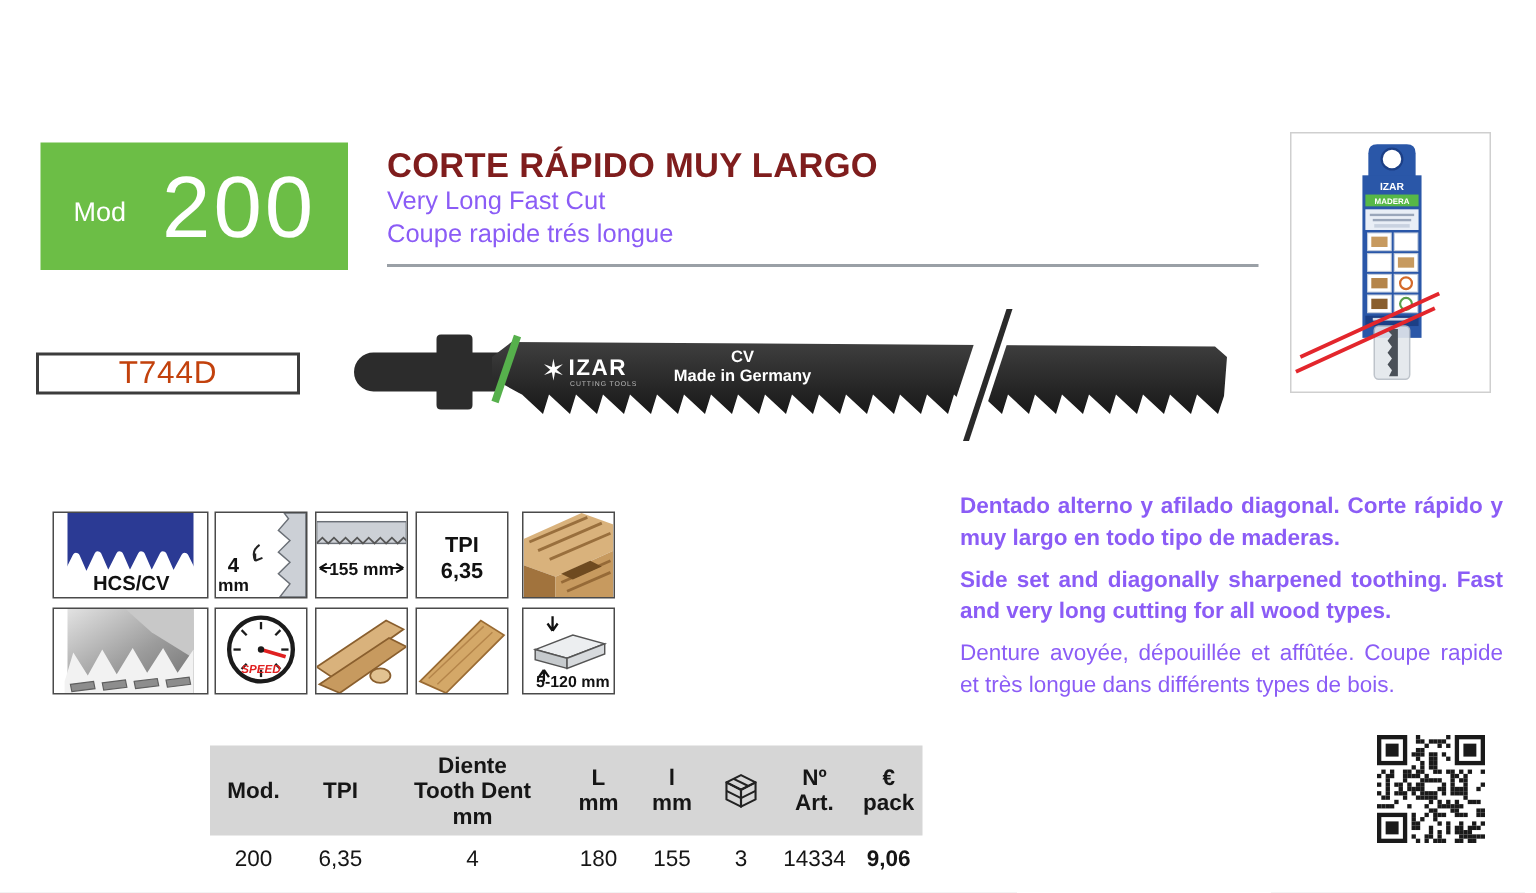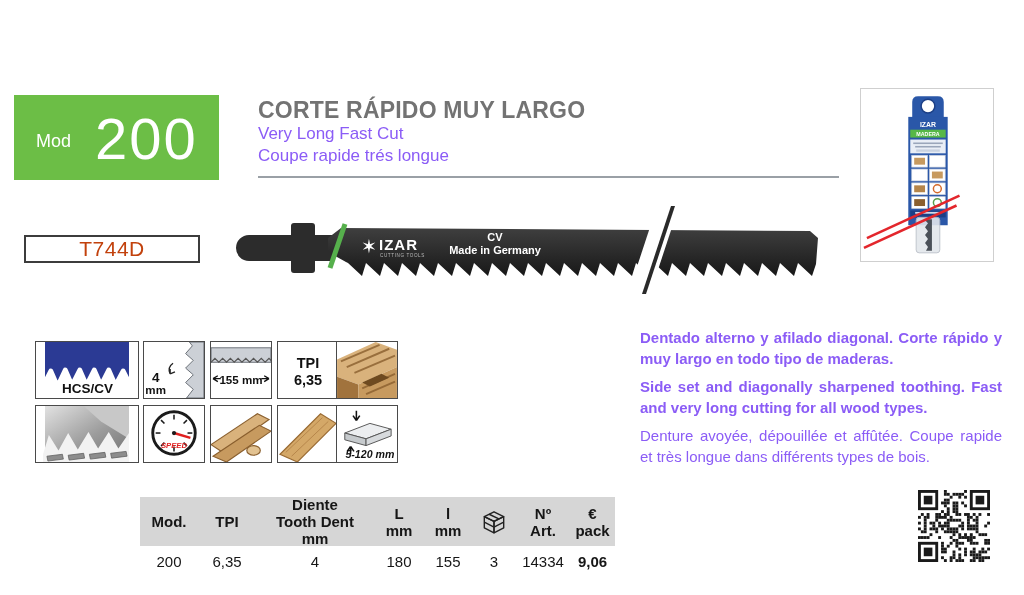--- a/index.html
+++ b/index.html
@@ -4,56 +4,56 @@
 <style>
   html,body{margin:0;padding:0;background:#e9e9e9;}
   *{box-sizing:border-box;}
   .page{
     position:relative;width:1024px;height:595px;background:#ffffff;
     font-family:"Liberation Sans",sans-serif;color:#1d1d1d;overflow:hidden;
     margin:0 auto;
   }
   
   .mod-box{
-    position:absolute;left:14px;top:95px;width:205px;height:85px;
+    position:absolute;left:27px;top:95px;width:205px;height:85px;
     background:#6cbe46;display:flex;align-items:center;color:#fff;
   }
   .mod-box .mod-label{font-size:18px;margin-left:22px;margin-top:8px;}
   .mod-box .mod-number{font-size:58px;font-weight:400;letter-spacing:2px;margin-left:24px;margin-top:2px;}
   .title-block{position:absolute;left:258px;top:97px;width:582px;}
-  .title-main{font-size:23px;font-weight:700;color:#737373;line-height:26px;letter-spacing:.2px;}
+  .title-main{font-size:23px;font-weight:700;color:#7f1d1d;line-height:26px;letter-spacing:.2px;}
   .title-sub{font-size:17px;color:#8b5cf6;line-height:22px;}
   .title-rule{margin-top:9px;border-bottom:2px solid #9aa0a6;width:581px;}
   
   .code-box{
     position:absolute;left:24px;top:235px;width:176px;height:28px;
     border:2px solid #3c3c3c;background:#fff;display:flex;align-items:center;justify-content:center;
     font-size:21px;color:#c2410c;letter-spacing:.5px;
   }
   
   .blade-svg{position:absolute;left:230px;top:205px;width:600px;height:90px;}
   
   .pack-box{position:absolute;left:860px;top:88px;width:134px;height:174px;border:1px solid #cfcfcf;background:#fff;}
   .pack-box svg{width:100%;height:100%;display:block;}
   
   .icon{position:absolute;border:1px solid #4a4a4a;background:#fff;overflow:hidden;}
   .icon svg{display:block;width:100%;height:100%;}
   .i-big{width:104px;height:58px;left:35px;}
   .i-sm{width:62px;height:58px;}
   .row1{top:341px;} .row2{top:405px;}
-  .c1{left:143px;} .c2{left:210px;} .c3{left:277px;} .c4{left:336px;font-style:italic;}
+  .c1{left:143px;} .c2{left:210px;} .c3{left:277px;} .c4{left:348px;}
   
   .desc{position:absolute;left:640px;top:327px;width:362px;font-size:15px;line-height:21px;text-align:justify;color:#8b5cf6;}
   .desc p{margin:0 0 7px 0;}
   .desc .b{font-weight:700;}
   
   .spec-table{position:absolute;left:140px;top:497px;width:475px;}
   .t-grid{display:grid;grid-template-columns:58px 58px 118px 50px 48px 44px 54px 45px;}
   .th{
-    background:#d6d6d6;height:49px;display:flex;flex-direction:column;align-items:center;justify-content:center;
+    background:#d6d6d6;height:60px;display:flex;flex-direction:column;align-items:center;justify-content:center;
     font-size:15px;font-weight:700;line-height:17px;color:#161616;text-align:right;
   }
   .th .reg{font-weight:700;}
   .td{height:30px;display:flex;align-items:center;justify-content:center;font-size:15px;color:#161616;}
   .td.bold{font-weight:700;}
   .cube-icon svg{width:30px;height:28px;}
   
   .qr{position:absolute;left:918px;top:490px;width:72px;height:72px;background:#fff;}
   .qr svg{display:block;width:72px;height:72px;}
 </style>

